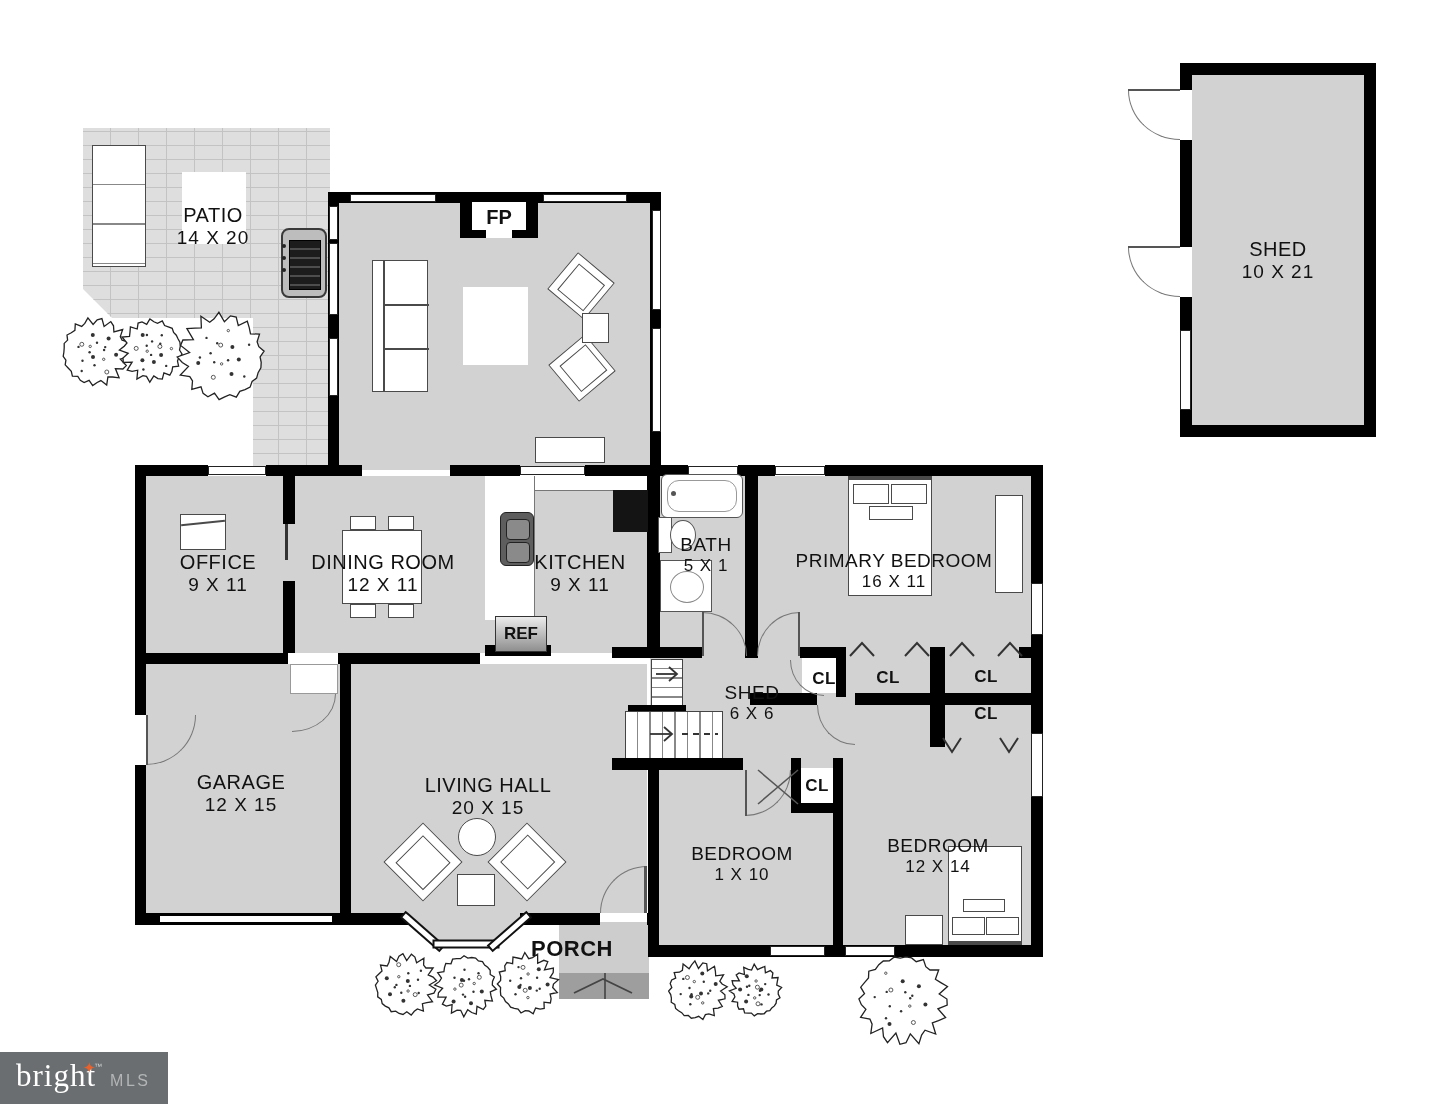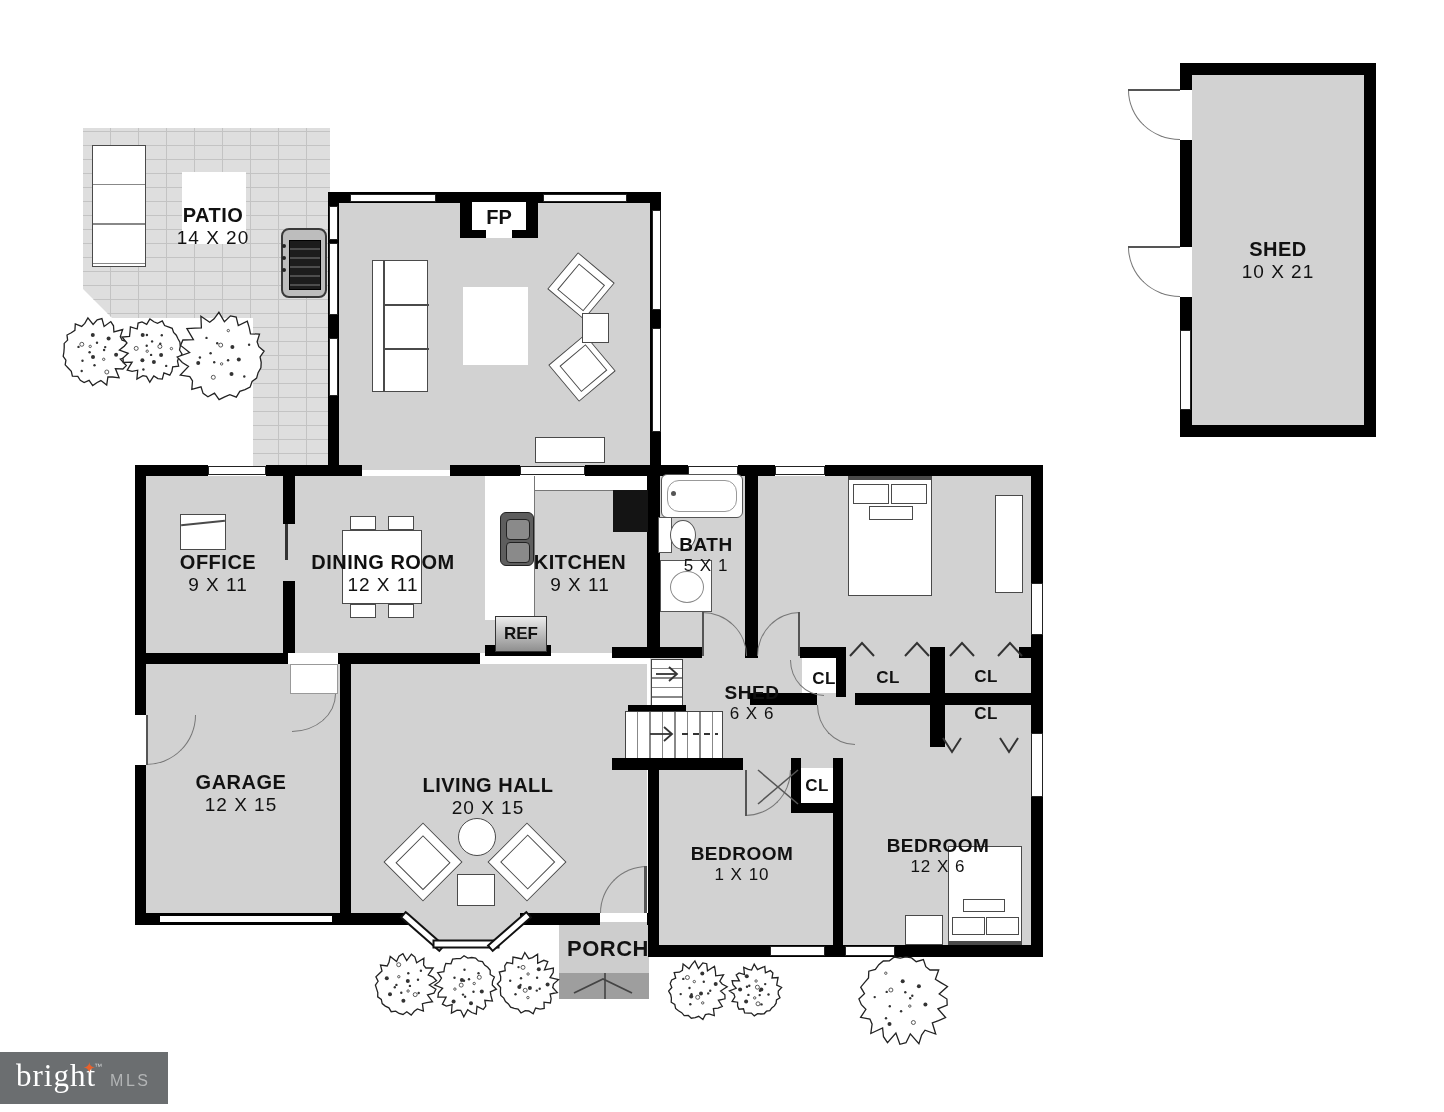--- a/index.html
+++ b/index.html
@@ -5,21 +5,21 @@
   html,body{margin:0;padding:0;background:#fff;}
   .plan{position:relative;width:1444px;height:1112px;background:#ffffff;overflow:hidden;
         font-family:"Liberation Sans", sans-serif;}
   .wall{position:absolute;background:#000;}
   .room{position:absolute;background:#d2d2d2;}
   .white{position:absolute;background:#fff;}
   .win{position:absolute;background:#fff;border:1px solid #222;box-sizing:border-box;}
   .furn{position:absolute;background:#fff;border:1.5px solid #4a4a4a;box-sizing:border-box;}
   .lbl{position:absolute;transform:translate(-50%,-50%);text-align:center;color:#111;
        white-space:nowrap;line-height:1.15;}
-  .lbl .nm{font-weight:bold;font-size:20px;letter-spacing:.5px;margin-top:14px;}
+  .lbl .nm{font-weight:normal;font-size:20px;letter-spacing:.5px;margin-top:14px;}
   .lbl .dm{font-size:19px;letter-spacing:1px;}
   .lbl.sm .nm{font-size:19px;}
   .lbl.sm .dm{font-size:17px;}
   .cl{position:absolute;transform:translate(-50%,-50%);font-weight:bold;font-size:17px;
       letter-spacing:.5px;color:#111;}
   .arc{position:absolute;box-sizing:border-box;}
   .qtl{border-top:1.5px solid #777;border-left:1.5px solid #777;border-radius:100% 0 0 0;}
   .qtr{border-top:1.5px solid #777;border-right:1.5px solid #777;border-radius:0 100% 0 0;}
   .qbr{border-right:1.5px solid #777;border-bottom:1.5px solid #777;border-radius:0 0 100% 0;}
   .qbl{border-left:1.5px solid #777;border-bottom:1.5px solid #777;border-radius:0 0 0 100%;}
@@ -282,41 +282,45 @@
     <div class="dm">12 X 11</div>
   </div>
   <div class="lbl" style="left:580px;top:566px;">
     <div class="nm">KITCHEN</div>
     <div class="dm">9 X 11</div>
   </div>
   <div class="lbl sm" style="left:706px;top:548px;">
     <div class="nm">BATH</div>
     <div class="dm">5 X 1</div>
   </div>
+  <div class="lbl sm" style="left:894px;top:564px;">
+    <div class="nm">PRIMARY BEDROOM</div>
+    <div class="dm">16 X 11</div>
+  </div>
   <div class="lbl sm" style="left:752px;top:696px;">
     <div class="nm">SHED</div>
     <div class="dm">6 X 6</div>
   </div>
   <div class="lbl" style="left:241px;top:786px;">
     <div class="nm">GARAGE</div>
     <div class="dm">12 X 15</div>
   </div>
   <div class="lbl" style="left:488px;top:789px;">
     <div class="nm">LIVING HALL</div>
     <div class="dm">20 X 15</div>
   </div>
   <div class="lbl sm" style="left:742px;top:857px;">
     <div class="nm">BEDROOM</div>
     <div class="dm">1 X 10</div>
   </div>
   <div class="lbl sm" style="left:938px;top:849px;">
     <div class="nm">BEDROOM</div>
-    <div class="dm">12 X 6</div>
-  </div>
-  <div class="porch-lbl" style="left:608px;top:949px;text-align:center;">PORCH</div>
+    <div class="dm">12 X 14</div>
+  </div>
+  <div class="porch-lbl" style="left:572px;top:949px;text-align:center;">PORCH</div>
 
   <div class="cl" style="left:824px;top:679px;">CL</div>
   <div class="cl" style="left:888px;top:678px;">CL</div>
   <div class="cl" style="left:986px;top:677px;">CL</div>
   <div class="cl" style="left:986px;top:714px;">CL</div>
   <div class="cl" style="left:817px;top:786px;">CL</div>
 
   <svg id="overlay" class="overlay" width="1444" height="1112" viewBox="0 0 1444 1112">
 
     <g stroke-linecap="square">

